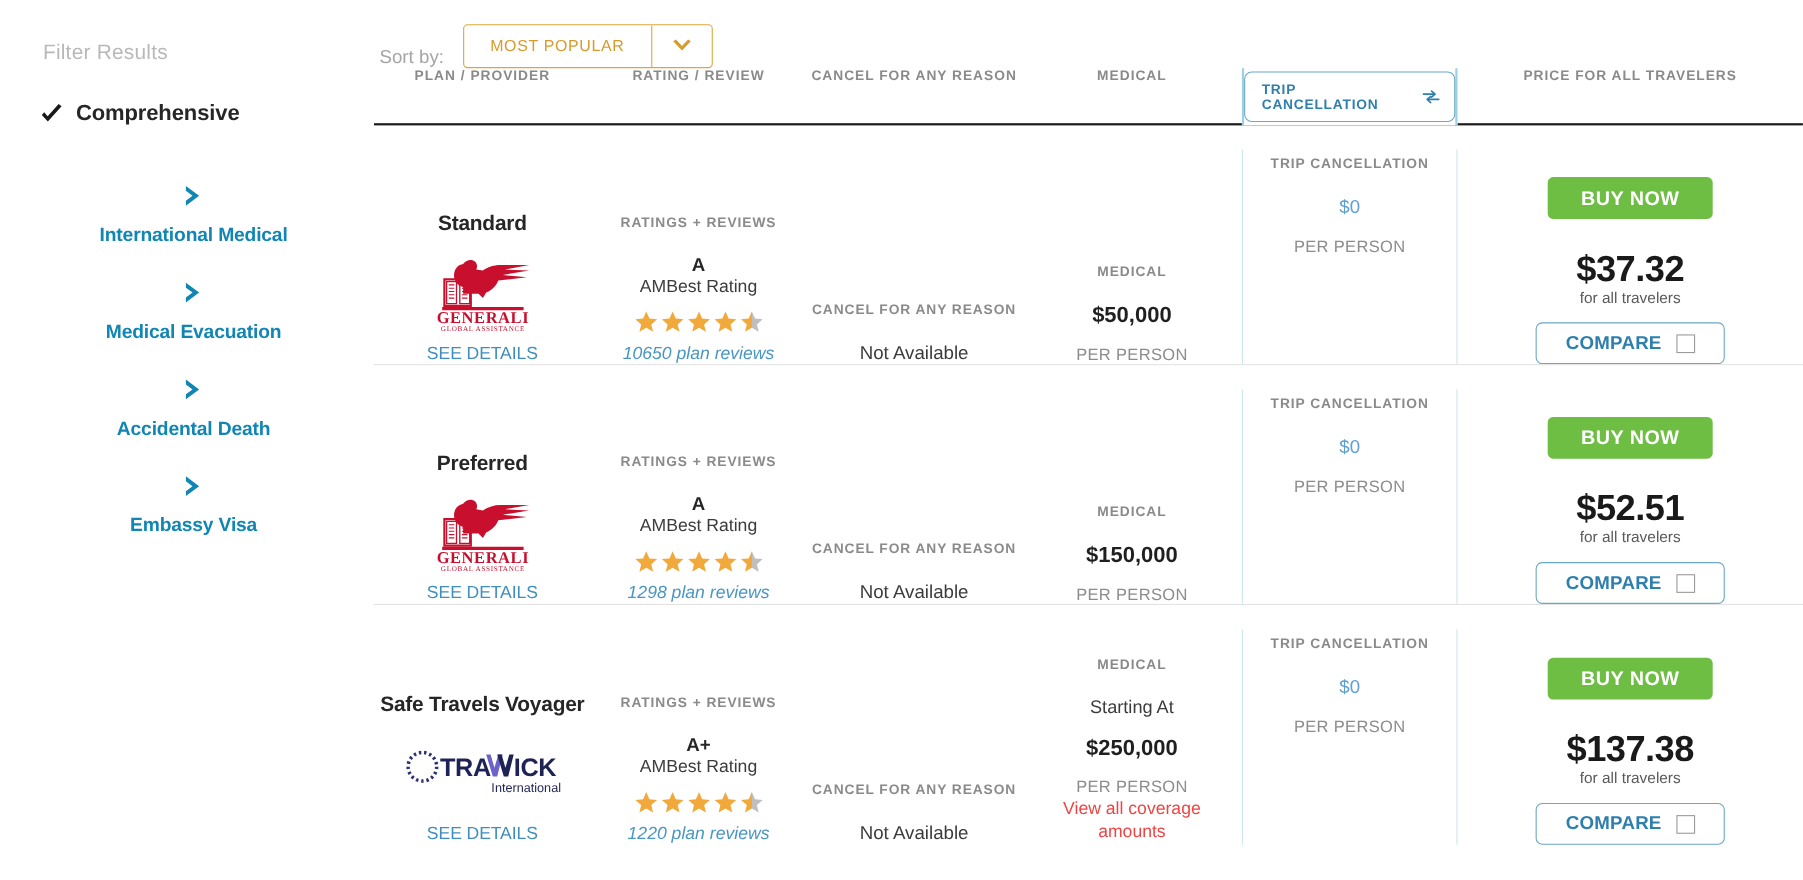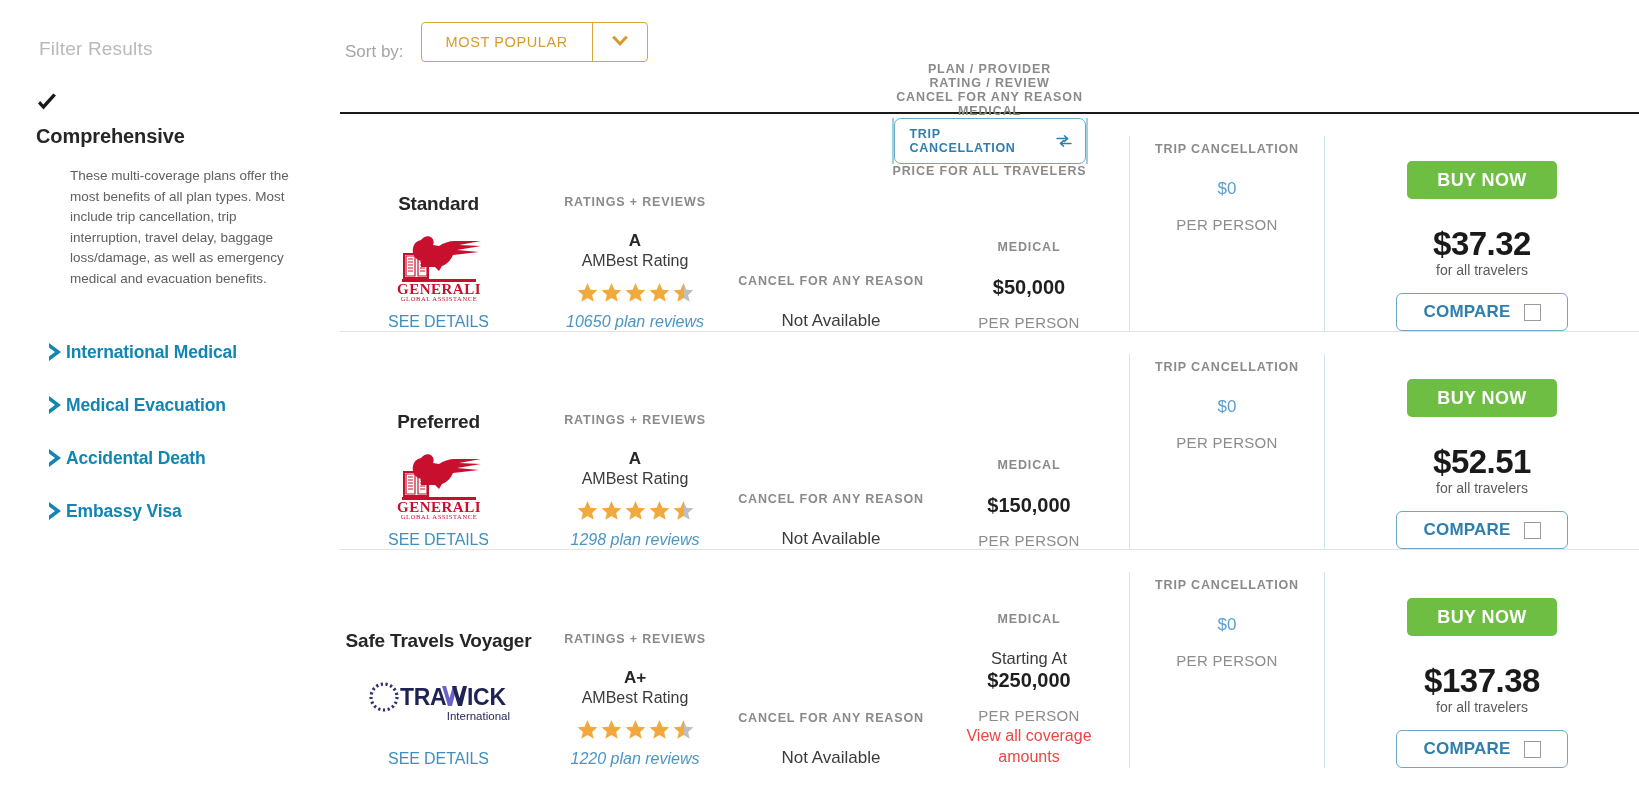--- a/index.html
+++ b/index.html
@@ -16,36 +16,35 @@
   
   #sidebar {
     position:absolute; left:0; top:0; width:340px; height:800px;
     padding:28px 34px 0 36px;
   }
   .filter-title {
     font-size:19px; color:#b9b9b9; font-weight:400;
     letter-spacing:.2px; margin:10px 0 0 3px;
   }
   .filter-active {
-    display:flex; align-items:flex-start; gap:11px;
+    display:flex; align-items:center; gap:11px;
     margin:32px 0 0 0;
-    flex-direction:column;
   }
   .check-icon { width:22px; height:22px; flex:0 0 22px; display:block; }
   .filter-active-label {
     font-size:20px; font-weight:700; color:#262626; letter-spacing:-.1px;
   }
   .filter-desc {
     margin:18px 0 0 34px; width:240px;
     font-size:13.5px; line-height:1.52; color:#606060;
   }
   .filter-list { margin-top:52px; }
   .filter-item {
-    display:flex; align-items:center; 
-    padding:0 0 0 10px; margin-bottom:31px; cursor:pointer;
+    display:flex; align-items:center; gap:14px;
+    padding:0 0 0 10px; margin-bottom:31px; cursor:pointer;flex-direction:column;
   }
   .chev-icon { width:20px; height:22px; flex:0 0 20px; display:block; }
   .filter-item-label {
     font-size:17.5px; font-weight:600; color:#1186b4; letter-spacing:-.15px;
   }
 
   
   #main { position:absolute; left:340px; top:0; width:1299px; height:800px; }
 
   
@@ -62,22 +61,22 @@
   }
   .sort-caret {
     width:55px; border-left:1px solid #d9a83c;
     display:flex; align-items:center; justify-content:center;
   }
   .caret-svg { width:20px; height:14px; display:block; }
 
   
   .tbl { width:1299px; }
   .thead {
-    display:flex; align-items:center; height:52px;
-    border-bottom:2px solid #1a1a1a; position:relative;flex-direction:column;
+    display:flex; height:52px;
+    border-bottom:2px solid #1a1a1a; position:relative;
   }
   .th {
     font-size:12.5px; font-weight:700; letter-spacing:.9px;
     color:#8a8a8a; text-align:center;
   }
   .c-plan   { width:197px; }
   .c-rating { width:196px; }
   .c-cfar   { width:196px; }
   .c-med    { width:200px; }
   .c-trip   { width:196px; }
@@ -137,21 +136,21 @@
   .star-svg { width:23px; height:23px; display:block; }
   .reviews {
     display:inline-block; margin-top:9px;
     font-size:16px; color:#4a96c3; cursor:pointer;font-style:italic;
   }
 
   
   .val-plain { font-size:17px; color:#3b3b3b; margin-top:23px; }
   .val-strong { font-size:20px; font-weight:700; color:#1f1f1f; margin-top:22px; }
   .val-pre { font-size:16.5px; color:#3b3b3b; margin-top:23px; }
-  .val-strong-tight { font-size:20px; font-weight:700; color:#1f1f1f; margin-top:1px; }
+  .val-strong-tight { font-size:20px; font-weight:700; color:#1f1f1f; margin-top:16px; }
   .per-person { font-size:15px; color:#8c8c8c; letter-spacing:.3px; margin-top:15px; }
   .view-all {
     font-size:16px; color:#ef4444; line-height:1.3; margin-top:2px;
     cursor:pointer; padding:0 22px;
   }
   .trip-val { font-size:17px; color:#5c9fd0; margin-top:23px; }
   .trip-per { font-size:15px; color:#8c8c8c; letter-spacing:.3px; margin-top:17px; }
 
   
   .price-col { padding-top:0; }
@@ -184,21 +183,20 @@
 
   <div class="filter-active">
     <span class="check-icon">
       <svg viewBox="0 0 22 22" width="22" height="22">
           <path d="M2 11.5 L7.5 17.5 L20 3.5 L17.3 1.5 L7.3 12.6 L4.2 9.1 Z" fill="#1a1a1a"></path>
         </svg>
     </span>
     <span class="filter-active-label">Comprehensive</span>
   </div>
 
-  <div class="filter-desc">These multi-coverage plans offer the most benefits of all plan types. Most include trip cancellation, trip interruption, travel delay, baggage loss/damage, as well as emergency medical and evacuation benefits.</div>
 
   <div class="filter-list">
     <div class="filter-item">
       <span class="chev-icon">
         <svg viewBox="0 0 20 22" width="20" height="22">
             <path d="M3 2 L15 11 L3 20 L3 15.5 L9 11 L3 6.5 Z" fill="#1186b4"></path>
           </svg>
       </span>
       <span class="filter-item-label">International Medical</span>
     </div>

